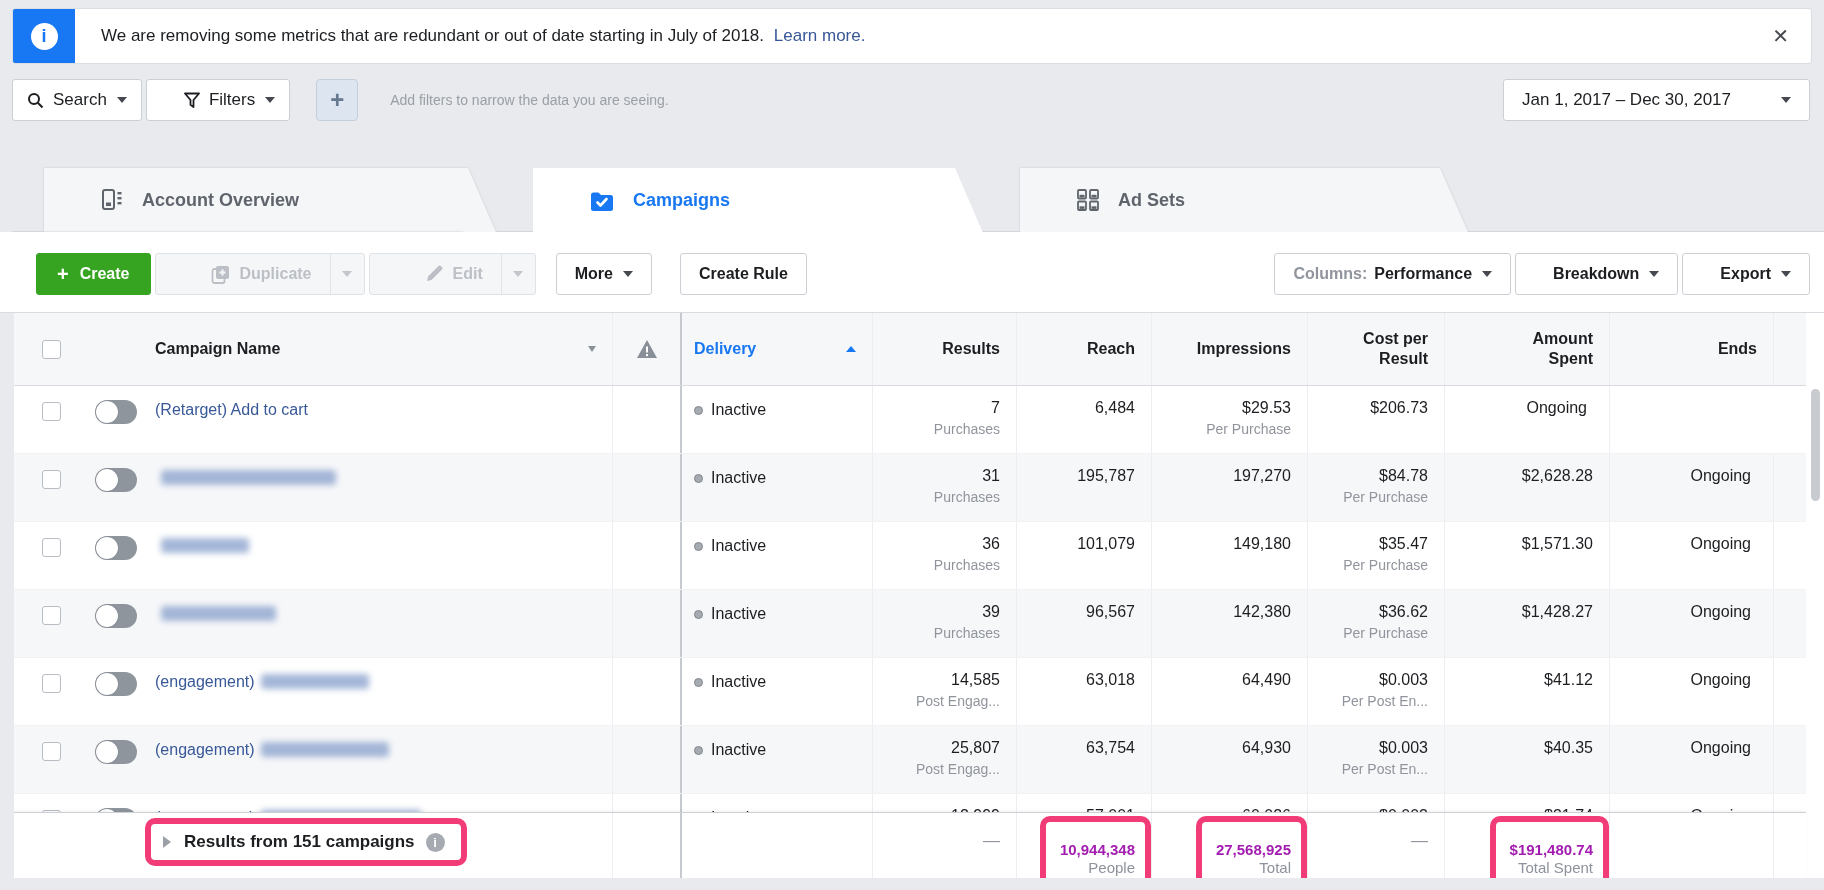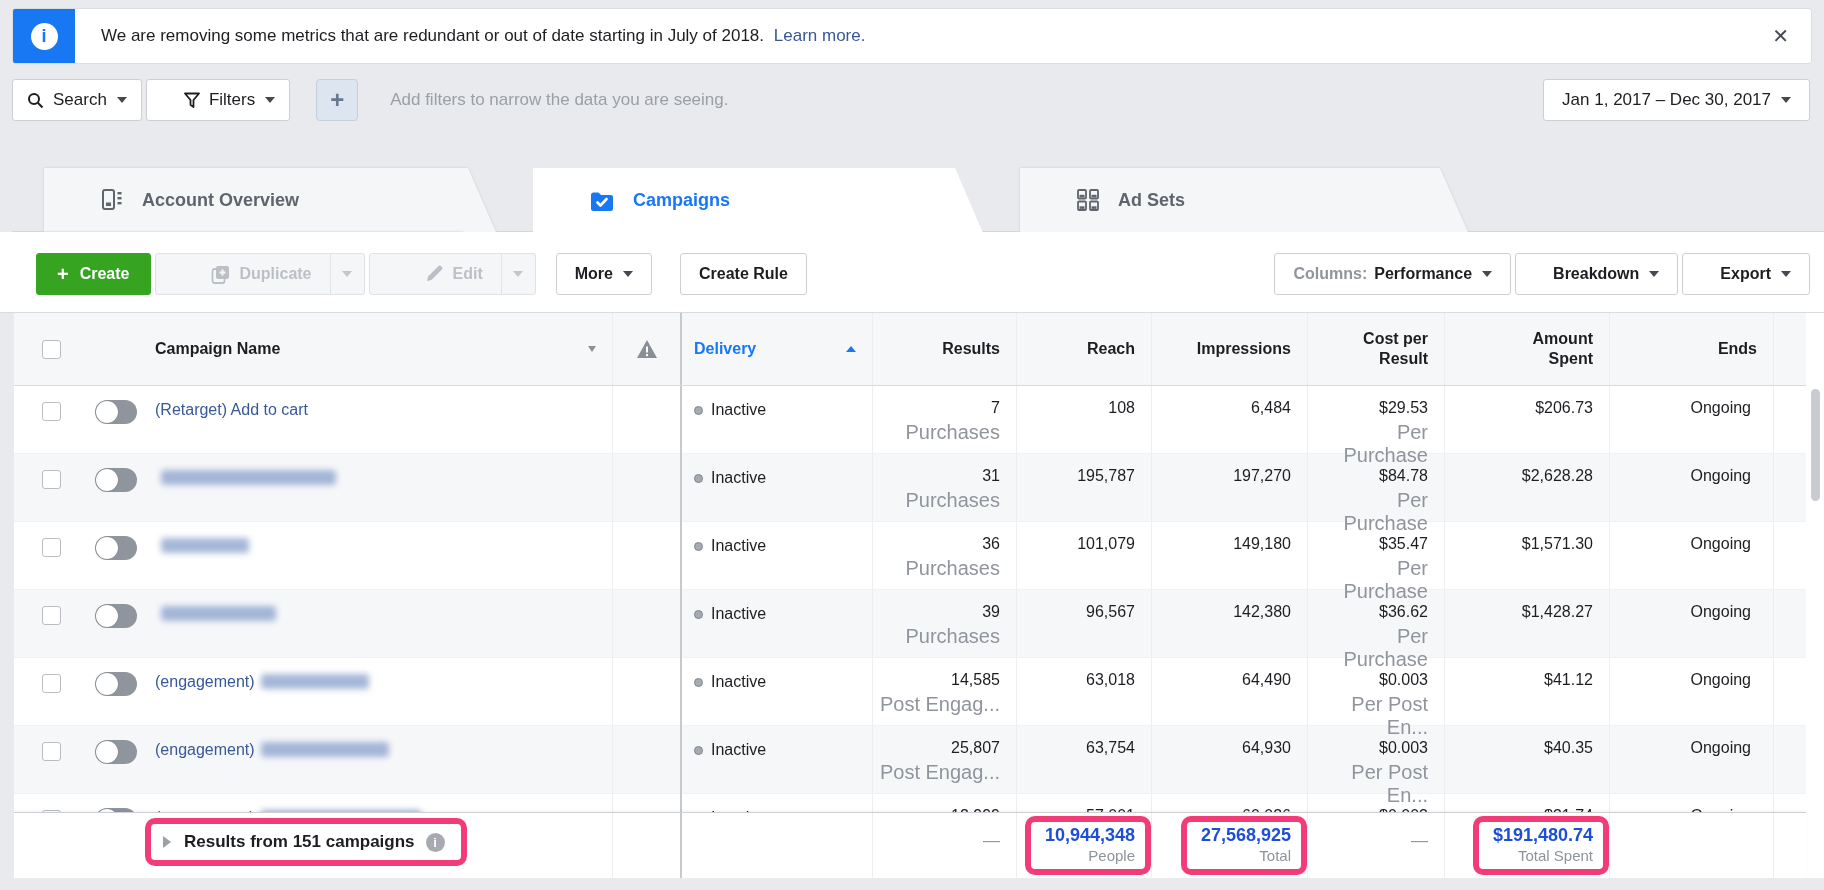--- a/index.html
+++ b/index.html
@@ -27,24 +27,24 @@
   
   .filterbar { position:absolute; top:78px; left:12px; right:12px; height:44px;
     display:flex; align-items:center; }
   .fbtn { height:42px; background:#fff; border:1px solid #ccd0d5; border-radius:3px;
     display:inline-flex; align-items:center; padding:0 14px; font-size:17px; color:#1c1e21;
     cursor:pointer; font-family:inherit; }
   .fbtn svg { margin-right:9px; }
   .addbtn { width:42px; height:42px; margin-left:26px; background:#dde5f0; border:1px solid #c3cedf;
     border-radius:4px; color:#67788f; font-size:24px; font-weight:bold; line-height:38px;
     text-align:center; cursor:pointer; }
-  .fplaceholder { margin-left:32px; font-size:17px; color:#9aa0a6; }
+  .fplaceholder { margin-left:32px; font-size:14px; color:#9aa0a6; }
   .datebtn { position:absolute; right:2px; top:1px; height:42px; background:#fff;
     border:1px solid #ccd0d5; border-radius:3px; display:inline-flex; align-items:center;
-    padding:0 18px; font-size:17px; color:#1c1e21; cursor:pointer; font-family:inherit; }
+    padding:0 18px; font-size:17px; color:#1c1e21; cursor:pointer; font-family:inherit;gap:40px; }
   .caret-d { width:0; height:0; border-left:5px solid transparent; border-right:5px solid transparent;
     border-top:6px solid #464a50; display:inline-block; margin-left:10px; }
   .caret-u { width:0; height:0; border-left:5px solid transparent; border-right:5px solid transparent;
     border-bottom:6px solid var(--blue); display:inline-block; }
 
   
   .tabstrip { position:absolute; top:168px; left:12px; right:0; height:64px;
     border-bottom:1px solid #d3d6db; }
   .tabw { float:left; height:64px; margin-right:5px; filter:drop-shadow(0 0 1px #c6cad0); }
   .tab { height:64px; display:flex; align-items:center; padding-left:56px;
@@ -94,21 +94,21 @@
   .th-name .caret-d { border-top-color:#8a9097; border-left-width:4px; border-right-width:4px; }
   .th-warn { justify-content:center; border-left:1px solid #eceef1; }
   .th-delivery { color:var(--blue); justify-content:space-between; padding:0 16px 0 12px;
     border-left:2px solid #c6cacf; }
 
   .tr { height:68px; background:#fff; border-bottom:1px solid #f1f2f4; }
   .tr.alt { background:#f6f7f9; }
   .td { padding-top:13px; font-size:16px; }
   .td.num { text-align:right; padding-right:16px; padding-left:6px; }
   .td .v { color:#1c1e21; }
-  .td .sub { font-size:20px; color:#90949c; margin-top:4px; }
+  .td .sub { font-size:14px; color:#90949c; margin-top:4px; }
   .td-check { display:flex; justify-content:center; align-items:flex-start; padding-top:16px; }
   .td-toggle { padding-top:14px; padding-left:7px; }
   .td-name { padding-left:10px; padding-top:15px; }
   .td-warn { border-left:1px solid #eceef1; }
   .td-delivery { border-left:2px solid #c6cacf; padding-left:12px; padding-top:15px; }
   .col-b { border-left:1px solid #eceef1; }
 
   .checkbox { width:19px; height:19px; background:#fff; border:1px solid #b9bdc3;
     border-radius:3px; display:inline-block; cursor:pointer; }
   .toggle { width:42px; height:24px; border-radius:12px; background:#8f959d;
@@ -122,21 +122,21 @@
     display:inline-block; margin-right:8px; }
 
   
   .tfoot { position:absolute; left:14px; bottom:0; width:1792px; height:66px; background:#fff;
     border-top:1px solid #ccd0d5; box-shadow:0 -2px 3px rgba(0,0,0,.04); z-index:4; }
   .tf { display:flex; align-items:flex-start; }
   .tf.num { justify-content:flex-end; }
   .tf .dash { padding:18px 16px 0 0; color:#90949c; font-size:17px; }
   .pinkbox { border:6px solid var(--pink); border-radius:10px; background:#fff;
     padding:3px 10px 5px 14px; margin-top:3px; text-align:right; }
-  .pinkbox .pv { font-size:18px; font-weight:bold; color:#1d4ed8; }
+  .pinkbox .pv { font-size:15px; font-weight:bold; color:#a21caf;margin-top:16px; }
   .pinkbox .ps { font-size:15px; color:#8d939b; margin-top:1px; }
   .sumbox { border:6px solid var(--pink); border-radius:10px; background:#fff;
     display:inline-flex; align-items:center; padding:8px 16px 8px 12px; margin-top:5px; }
   .sum-tri { width:0; height:0; border-top:6px solid transparent; border-bottom:6px solid transparent;
     border-left:8px solid #9aa0a6; margin-right:13px; cursor:pointer; }
   .sum-label { font-size:17px; font-weight:bold; color:#1c1e21; white-space:nowrap; }
   .sum-info { width:19px; height:19px; border-radius:50%; background:#a6abb1; color:#fff;
     font-size:13px; font-weight:bold; display:inline-flex; align-items:center; justify-content:center;
     margin-left:11px; }
 
@@ -343,23 +343,20 @@
     </div>
     <div class="td td-warn"></div>
     <div class="td td-delivery">
       <span class="dot"></span><span>Inactive</span>
     </div>
     <div class="td num col-b">
       <div class="v">7</div>
       <div class="sub">Purchases</div>
     </div>
     <div class="td num col-b">
-      <div class="v">108</div>
-    </div>
-    <div class="td num col-b">
       <div class="v">6,484</div>
     </div>
     <div class="td num col-b">
       <div class="v">$29.53</div>
       <div class="sub">Per Purchase</div>
     </div>
     <div class="td num col-b">
       <div class="v">$206.73</div>
     </div>
     <div class="td num col-b" style="padding-right:22px;">

